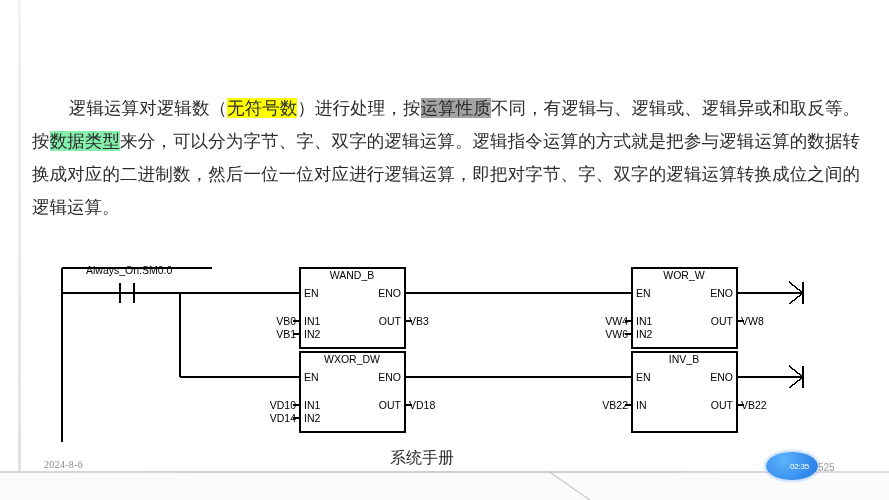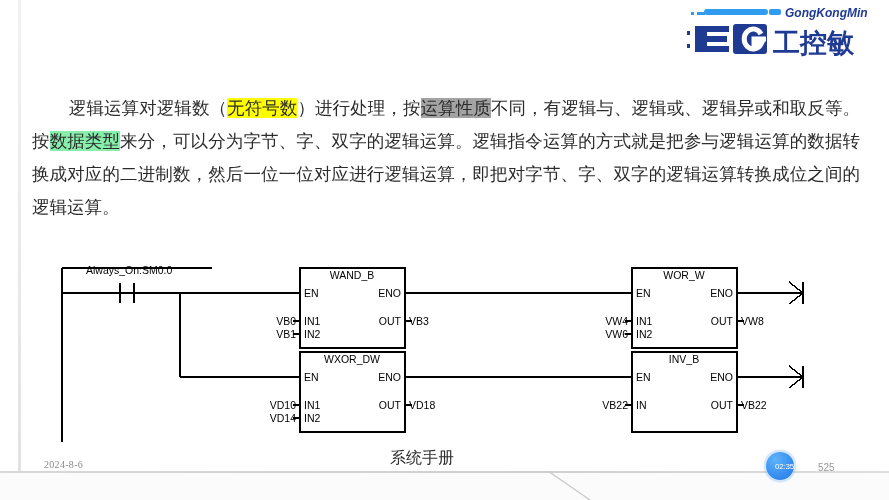--- a/index.html
+++ b/index.html
@@ -136,21 +136,22 @@
     position: absolute;
     left: 766px;
     top: 452px;
     width: 28px;
     height: 28px;
     border-radius: 50%;
     background: radial-gradient(circle at 34% 28%, #5fb4fb 0%, #3a90f0 55%, #2a7ae4 100%);
     box-shadow: 0 0 0 2.5px rgba(120,180,250,0.30);
     display: flex;
     align-items: center;
-    justify-content: flex-end;
+    justify-content: flex-start;
+    padding-left: 24px;
   }
   .timer-badge span {
     font-size: 8px;
     color: #ffffff;
     font-family: "Liberation Sans", sans-serif;
     letter-spacing: -0.2px;
   }
   .page-num {
     position: absolute;
     left: 818px;
@@ -160,42 +161,20 @@
     font-family: "Liberation Sans", sans-serif;
   }
 </style>
 </head>
 <body>
 
 <div class="slide">
 
   <div class="left-bar"></div>
 
-  <div class="logo">
-    <svg viewBox="0 0 190 58" width="190" height="58" xmlns="http://www.w3.org/2000/svg">
-
-      <rect x="6" y="8" width="3" height="3" fill="#2f9cf0"></rect>
-      <rect x="12" y="8" width="8" height="3" fill="#2f9cf0"></rect>
-
-      <path d="M22 5 h58 a3 3 0 0 1 0 6 h-58 a3 3 0 0 1 0 -6 z" fill="#2f9cf0"></path>
-      <rect x="84" y="5" width="12" height="6" rx="2" fill="#2f9cf0"></rect>
-
-      <text x="100" y="13" font-family="'Liberation Sans', sans-serif" font-size="12" font-style="italic" font-weight="700" fill="#1f3a93">GongKongMin</text>
-
-      <rect x="2" y="27" width="3" height="4" fill="#1f3a93"></rect>
-      <rect x="2" y="40" width="3" height="4" fill="#1f3a93"></rect>
-
-      <path d="M10 22 h34 v6 h-22 v4 h20 v6 h-20 v4 h22 v6 h-34 z" fill="#1f3a93"></path>
-
-      <rect x="48" y="20" width="34" height="30" rx="3" fill="#1f3a93"></rect>
-      <path d="M76 30 a9 10 0 1 0 0 10 h-7 v-5 h12" fill="none" stroke="#ffffff" stroke-width="5"></path>
-
-      <text x="88" y="48" font-family="'DejaVu Sans', sans-serif" font-size="27" font-weight="700" fill="#1f3a93">工控敏</text>
-    </svg>
-  </div>
 
 
   <div class="body-text">
     <span class="indent"></span><span>逻辑运算对逻辑数（</span><span class="hl-yellow">无符号数</span><span>）进行处理，按</span><span class="hl-green">运算性质</span><span>不同，有逻辑与、逻辑或、逻辑异或和取反等。按</span><span class="hl-cyan">数据类型</span><span>来分，可以分为字节、字、双字的逻辑运算。逻辑指令运算的方式就是把参与逻辑运算的数据转换成对应的二进制数，然后一位一位对应进行逻辑运算，即把对字节、字、双字的逻辑运算转换成位之间的逻辑运算。</span>
   </div>
 
   <div class="ladder">
     <svg viewBox="0 0 889 200" width="889" height="200" xmlns="http://www.w3.org/2000/svg" font-family="'Liberation Sans', sans-serif" font-size="10.5" fill="#000">
 
       <g stroke="#000" stroke-width="1.4" fill="none" shape-rendering="crispEdges">

